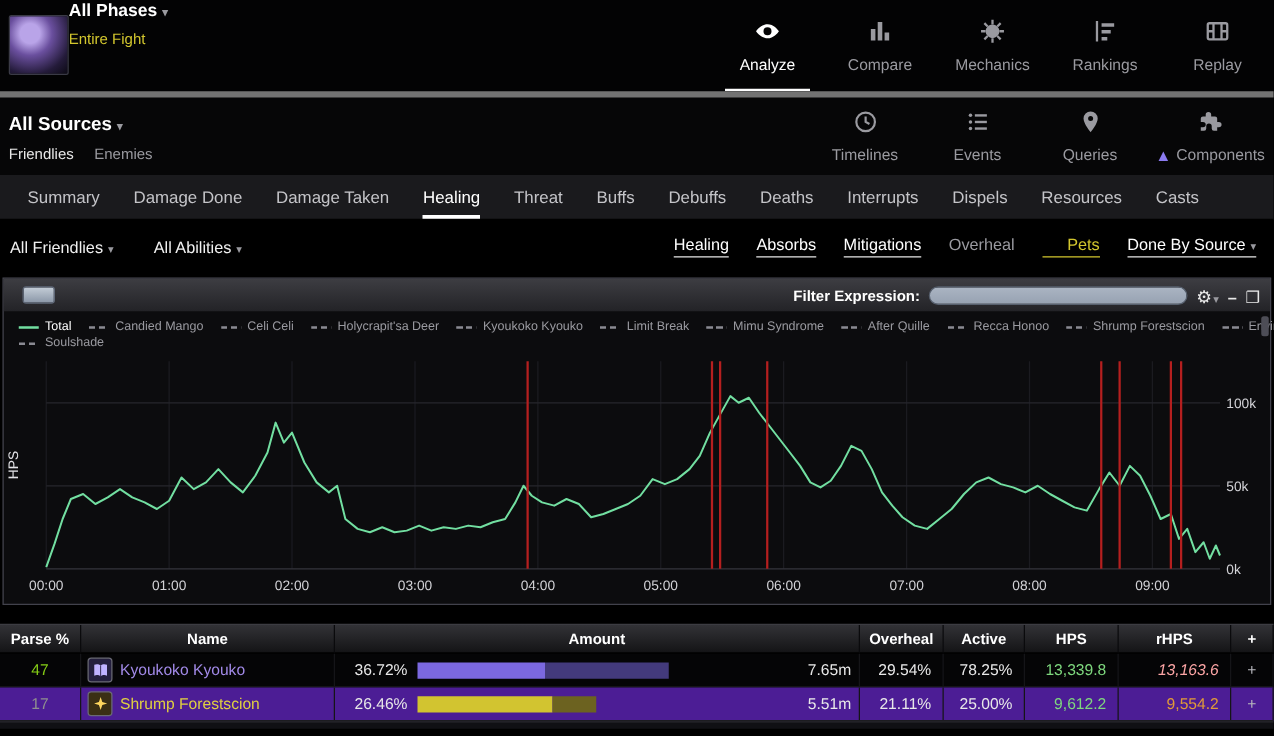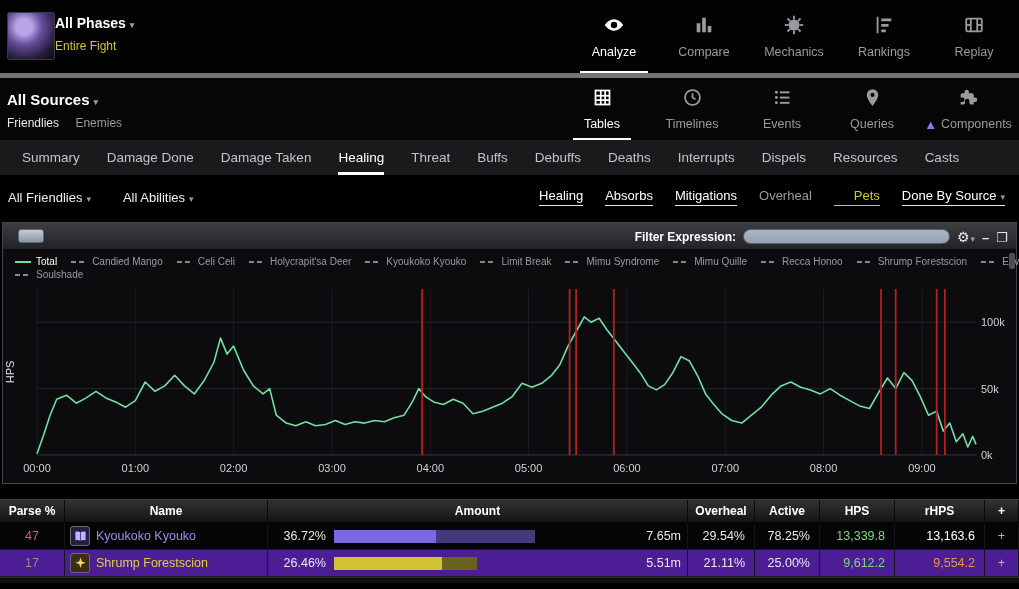--- a/index.html
+++ b/index.html
@@ -10,21 +10,21 @@
 
   
   .topbar{height:73px;background:#030304;display:flex;align-items:stretch;position:relative}
   .avatar{width:48px;height:48px;margin:12px 0 0 7px;border:1px solid #3a3a46;border-radius:2px;
     background:radial-gradient(circle at 35% 30%,#b9a4e8 0 18%,#6a4f9e 40%,#241b3a 75%,#0c0a14 100%);flex:none}
   .fight-block{margin-left:10px;padding-top:14px;width:188px}
   .fight-title{font-size:15px;font-weight:bold;color:#fff;cursor:pointer;white-space:nowrap}
   .fight-sub{margin-top:7px;font-size:12.5px;white-space:nowrap}
   .kill{font-weight:bold}
   .time{color:#cfcfd4;margin-left:7px}
-  .phase-block{padding-top:15px}
+  .phase-block{}
   .phase-title{font-size:14px;font-weight:bold;color:#fff;cursor:pointer;white-space:nowrap}
   .phase-sub{margin-top:8px;font-size:12px}
   .top-nav{margin-left:auto;display:flex}
   .nav-item{width:90px;display:flex;flex-direction:column;align-items:center;justify-content:center;gap:6px;
     color:#9a9aa0;cursor:pointer;position:relative;font-size:12.5px}
   .nav-item svg{width:22px;height:22px}
   .nav-item.active{color:#fff}
   .nav-item.active::after{content:"";position:absolute;left:11px;right:11px;bottom:0;height:2px;background:#fff}
 
   
@@ -166,30 +166,20 @@
 
 <div class="sources-bar">
   <div class="sources-left">
     <div class="sources-title"><span>All Sources</span><span class="caret">▾</span></div>
     <div class="sources-sub">
       <span class="src-friendlies">Friendlies</span>
       <span class="src-enemies">Enemies</span>
     </div>
   </div>
   <div class="view-tabs">
-    <div class="view-item active">
-      <span><svg viewBox="0 0 24 24" fill="none" stroke="currentColor" stroke-width="2">
-            <rect x="4" y="4" width="16" height="16"></rect>
-            <line x1="4" y1="10" x2="20" y2="10"></line>
-            <line x1="4" y1="15" x2="20" y2="15"></line>
-            <line x1="10" y1="4" x2="10" y2="20"></line>
-            <line x1="15" y1="4" x2="15" y2="20"></line>
-          </svg></span>
-      <span>Tables</span>
-    </div>
     <div class="view-item">
       <span><svg viewBox="0 0 24 24" fill="none" stroke="currentColor" stroke-width="2">
             <circle cx="12" cy="12" r="8.5"></circle>
             <path d="M12 7v5l3.5 2"></path>
           </svg></span>
       <span>Timelines</span>
     </div>
     <div class="view-item">
       <span><svg viewBox="0 0 24 24" fill="currentColor">
             <circle cx="5" cy="6" r="1.6"></circle>
@@ -284,21 +274,21 @@
       <span class="legend-item">
           <span class="swatch"></span>
           <span>Limit Break</span>
         </span>
       <span class="legend-item">
           <span class="swatch"></span>
           <span>Mimu Syndrome</span>
         </span>
       <span class="legend-item">
           <span class="swatch"></span>
-          <span>Mimu Quille</span>
+          <span>After Quille</span>
         </span>
       <span class="legend-item">
           <span class="swatch"></span>
           <span>Recca Honoo</span>
         </span>
       <span class="legend-item">
           <span class="swatch"></span>
           <span>Shrump Forestscion</span>
         </span>
       <span class="legend-item">
@@ -361,21 +351,21 @@
     <div class="td">Name</div>
     <div class="td">Amount</div>
     <div class="td">Overheal</div>
     <div class="td">Active</div>
     <div class="td">HPS</div>
     <div class="td">rHPS</div>
     <div class="td">+</div>
   </div>
 
   <div class="tr row">
-    <div class="td c-parse" style="color: #ec4899;">47</div>
+    <div class="td c-parse" style="color: #84cc16;">47</div>
     <div class="td c-name">
       <span class="job-icon book">
           <svg viewBox="0 0 20 20">
             <path fill="#bfb2ff" d="M10 4.5C8.2 3 5.4 2.8 3.2 3.8v11.6c2.2-1 5-.8 6.8.7 1.8-1.5 4.6-1.7 6.8-.7V3.8C14.6 2.8 11.8 3 10 4.5Z"></path>
             <path stroke="#2a2348" stroke-width="1" d="M10 4.5v11.6"></path>
           </svg>
         </span>
       <a class="pname" style="color: rgb(162, 138, 232);">Kyoukoko Kyouko</a>
     </div>
     <div class="td c-amount">
@@ -384,21 +374,21 @@
         <span class="bar" style="width: 69%;">
           <span class="seg-b" style="background: rgb(123, 104, 224); width: 51%;"></span>
           <span class="seg-d" style="background: rgb(67, 58, 124);"></span>
         </span>
       </span>
       <span class="amt">7.65m</span>
     </div>
     <div class="td c-num">29.54%</div>
     <div class="td c-num">78.25%</div>
     <div class="td c-num" style="color: rgb(126, 216, 126);">13,339.8</div>
-    <div class="td c-num" style="color: #ffffff;">13,163.6</div>
+    <div class="td c-num" style="color: #fca5a5; font-style: italic;">13,163.6</div>
     <div class="td c-plus">+</div>
   </div>
 
   <div class="tr row">
     <div class="td c-parse" style="color: rgb(143, 143, 143);">17</div>
     <div class="td c-name">
       <span class="job-icon star">
           <svg viewBox="0 0 20 20">
             <path fill="#ffd75e" d="M10 2l1.8 5.4L17 9l-5.2 1.6L10 16l-1.8-5.4L3 9l5.2-1.6L10 2Z"></path>
           </svg>

